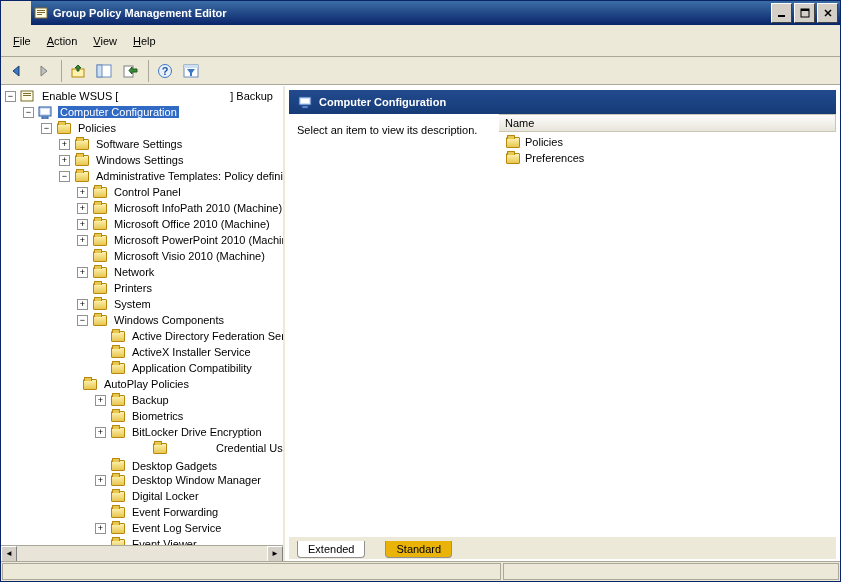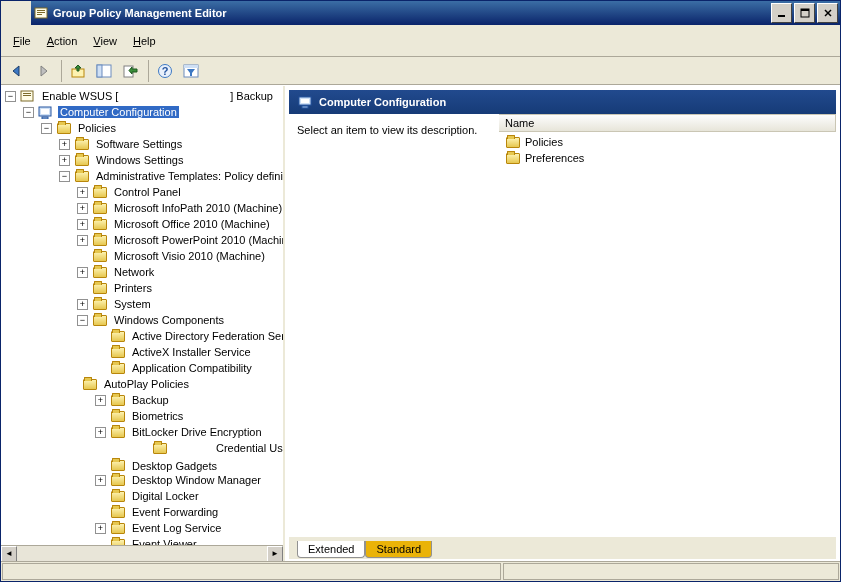--- a/index.html
+++ b/index.html
@@ -44,21 +44,21 @@
 .rheader .icon-slot { margin-right:6px; }
 .rbody { flex:1; display:flex; background:#fff; margin:0 4px; overflow:hidden; }
 .descpane { width:210px; padding:10px 8px; border-right:0; }
 .listpane { flex:1; border-left:0; }
 .colhead { height:18px; background:linear-gradient(#fdfdfd,#e7e5d9); border:1px solid #cac6b4; border-left:none; display:flex; align-items:center; padding:0 6px; }
 .listitems { padding:2px 0; }
 .listrow { display:flex; align-items:center; height:16px; padding:0 6px; }
 .listrow .nodeicon { margin-right:4px; }
 
 .tabs { height:22px; display:flex; align-items:flex-end; padding:0 8px; background:#ece9d8; margin:0 4px 2px 4px; }
-.tab { border:1px solid #919191; border-top:none; border-radius:0 0 4px 4px; padding:2px 10px; background:#ece9d8; margin-right:0; position:relative; top:-1px; font-size:11px; }
+.tab { border:1px solid #919191; border-top:none; border-radius:0 0 4px 4px; padding:2px 10px; background:#ece9d8; margin-right:20px; position:relative; top:-1px; font-size:11px; }
 .tab.inactive { background:#eab308; }
 .tab.active { background:#fff; }
 
 .statusbar { height:20px; background:#ece9d8; border-top:1px solid #aca899; display:flex; }
 .statuscell { flex:1; border:1px solid #aca899; margin:1px; background:#ece9d8; }
 
 
 svg { display:block; }
 </style>
 </head>

